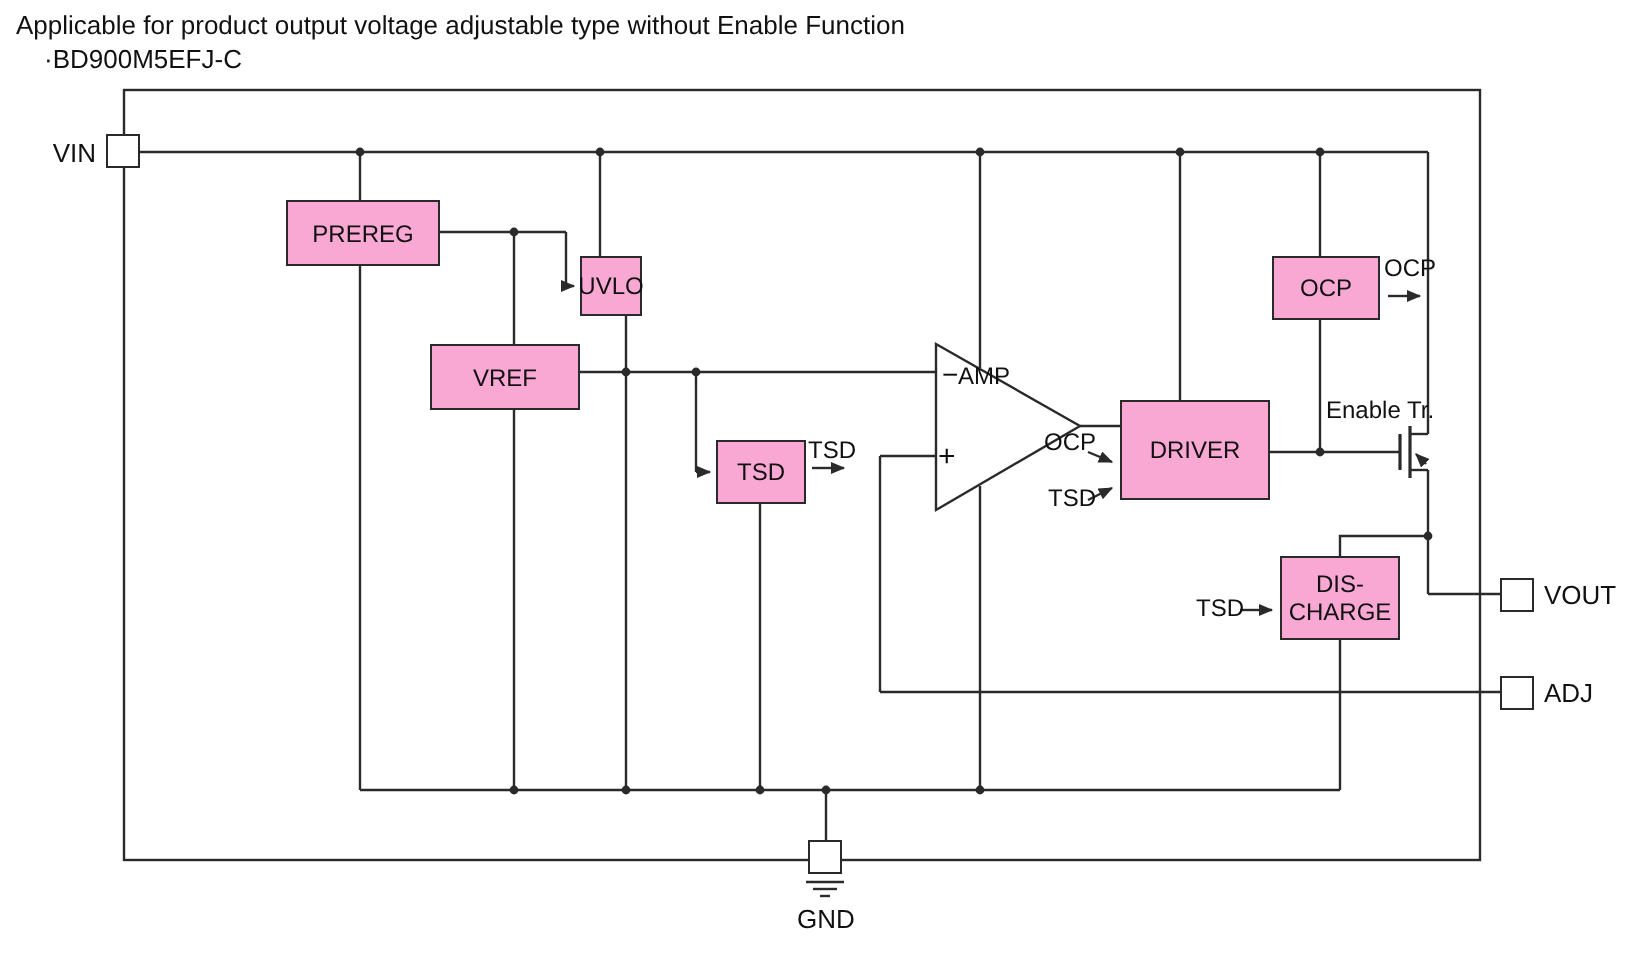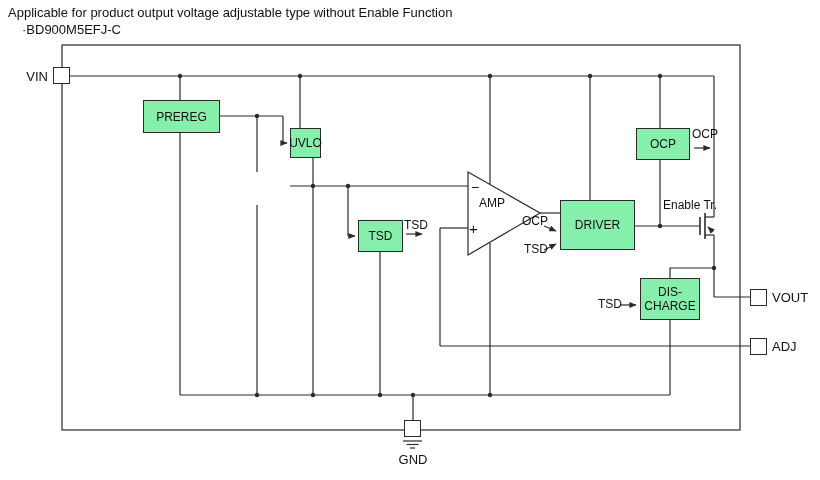--- a/index.html
+++ b/index.html
@@ -4,21 +4,21 @@
 <style>
   html,body { margin:0; padding:0; background:#fff; }
   .stage {
     position:relative; width:820px; height:480px; background:#fff; overflow:hidden;
     font-family:"Liberation Sans", sans-serif; color:#111;padding-left:34px;
   }
   .title  { position:absolute; left:8px;  top:5px;  font-size:13px; z-index:4; white-space:nowrap; }
   .part   { position:absolute; left:22px; top:22px; font-size:13px; z-index:4; white-space:nowrap; }
   #wires  { position:absolute; left:0; top:0; z-index:1; }
   .block {
-    position:absolute; box-sizing:border-box; background:#86efac; border:1.2px solid #2a2a2a;
+    position:absolute; box-sizing:border-box; background:#f9a8d4; border:1.2px solid #2a2a2a;
     display:flex; align-items:center; justify-content:center; font-size:12px; z-index:2;
     text-align:center; line-height:14px;
   }
   .block.col { flex-direction:column; }
   .pin {
     position:absolute; box-sizing:border-box; width:17px; height:17px;
     background:#fff; border:1.2px solid #2a2a2a; z-index:3;
   }
   .lbl { position:absolute; font-size:12px; z-index:2; white-space:nowrap; }
   .pin-lbl { font-size:13px; }
@@ -119,29 +119,30 @@
       <circle cx="257" cy="395" r="2.2"></circle>
         <circle cx="313" cy="395" r="2.2"></circle>
       <circle cx="380" cy="395" r="2.2"></circle>
         <circle cx="413" cy="395" r="2.2"></circle>
       <circle cx="490" cy="395" r="2.2"></circle>
     </g>
   </svg>
 
   <div class="block" style="left:143px; top:100px; width:77px; height:33px;">PREREG</div>
   <div class="block" style="left:290px; top:128px; width:31px; height:30px;">UVLO</div>
+  <div class="block" style="left:215px; top:172px; width:75px; height:33px;">VREF</div>
   <div class="block" style="left:358px; top:220px; width:45px; height:32px;">TSD</div>
   <div class="block" style="left:636px; top:128px; width:54px; height:32px;">OCP</div>
   <div class="block col" style="left:640px; top:278px; width:60px; height:42px;">
     <span>DIS-</span>
     <span>CHARGE</span>
   </div>
   <div class="block" style="left:560px; top:200px; width:75px; height:50px;">DRIVER</div>
 
-  <div class="lbl center" style="left:470px; top:196px; width:44px;text-align:center;">AMP</div>
+  <div class="lbl center" style="left:470px; top:181px; width:44px;text-align:center;">AMP</div>
   <div class="lbl minus" style="left:471px; top:179px;">−</div>
   <div class="lbl plus" style="left:469px; top:220px;">+</div>
 
   <div class="lbl" style="left:692px; top:127px;">OCP</div>
   <div class="lbl" style="left:404px; top:218px;">TSD</div>
   <div class="lbl" style="left:522px; top:214px;">OCP</div>
   <div class="lbl" style="left:524px; top:242px;">TSD</div>
   <div class="lbl" style="left:598px; top:297px;">TSD</div>
   <div class="lbl" style="left:663px; top:198px;">Enable Tr.</div>
 

